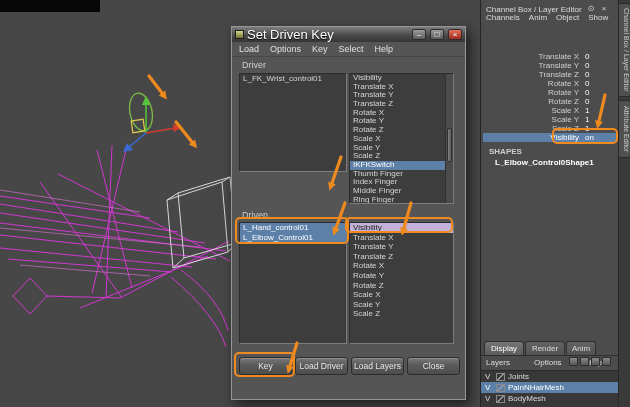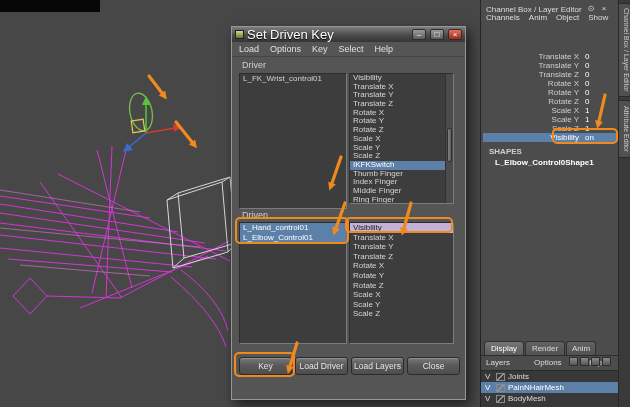--- a/index.html
+++ b/index.html
@@ -132,21 +132,21 @@
     <div class="menubar">
       <span>Load</span>
       <span>Options</span>
       <span>Key</span>
       <span>Select</span>
       <span>Help</span>
     </div>
 
     <span class="sec-label" style="left:10px;top:33px">Driver</span>
 
-    <div class="listpanel" style="left:7px;top:46px;width:108px;height:136px">
+    <div class="listpanel" style="left:7px;top:46px;width:108px;height:99px">
       <div class="ob-li">L_FK_Wrist_control01</div>
     </div>
 
     <div class="listpanel" style="left:117px;top:46px;width:105px;height:131px">
       <div class="dr-li">Visibility</div>
       <div class="dr-li">Translate X</div>
       <div class="dr-li">Translate Y</div>
       <div class="dr-li">Translate Z</div>
       <div class="dr-li">Rotate X</div>
       <div class="dr-li">Rotate Y</div>

